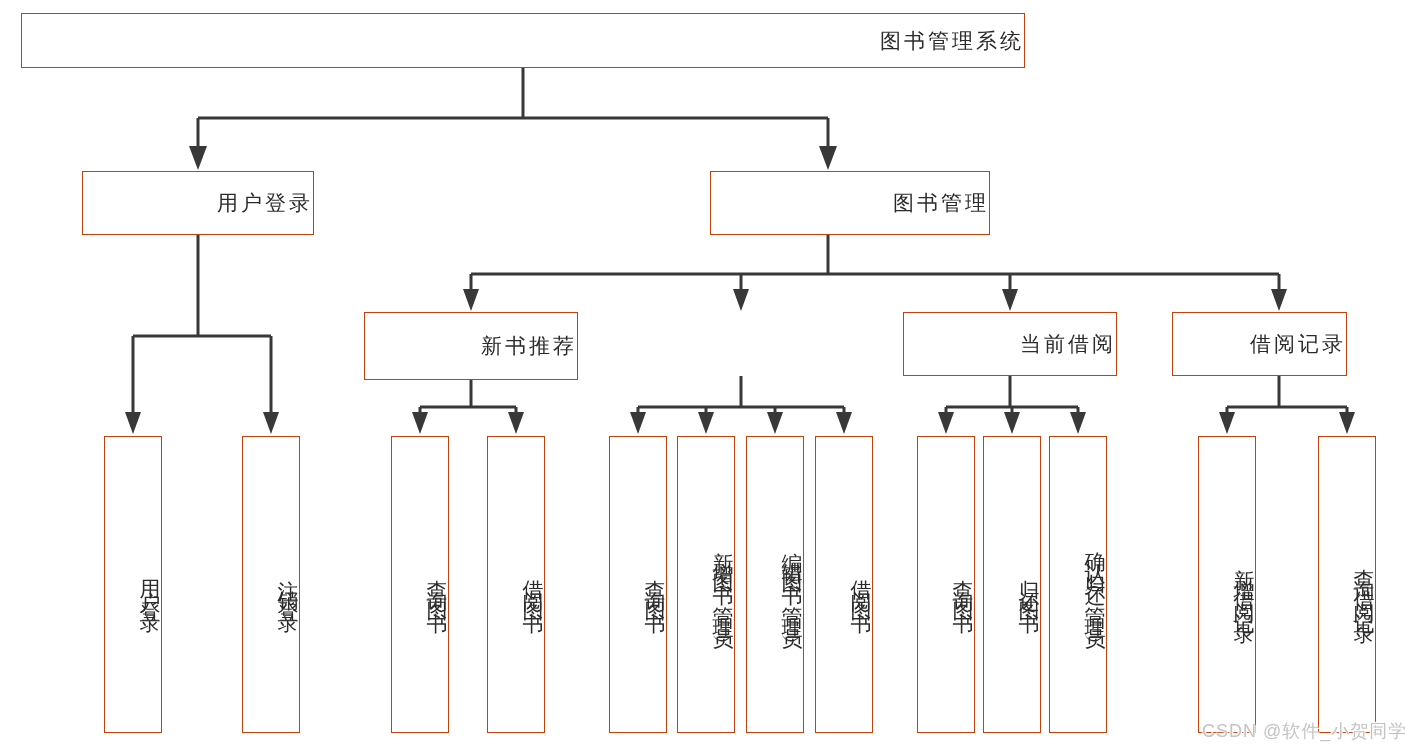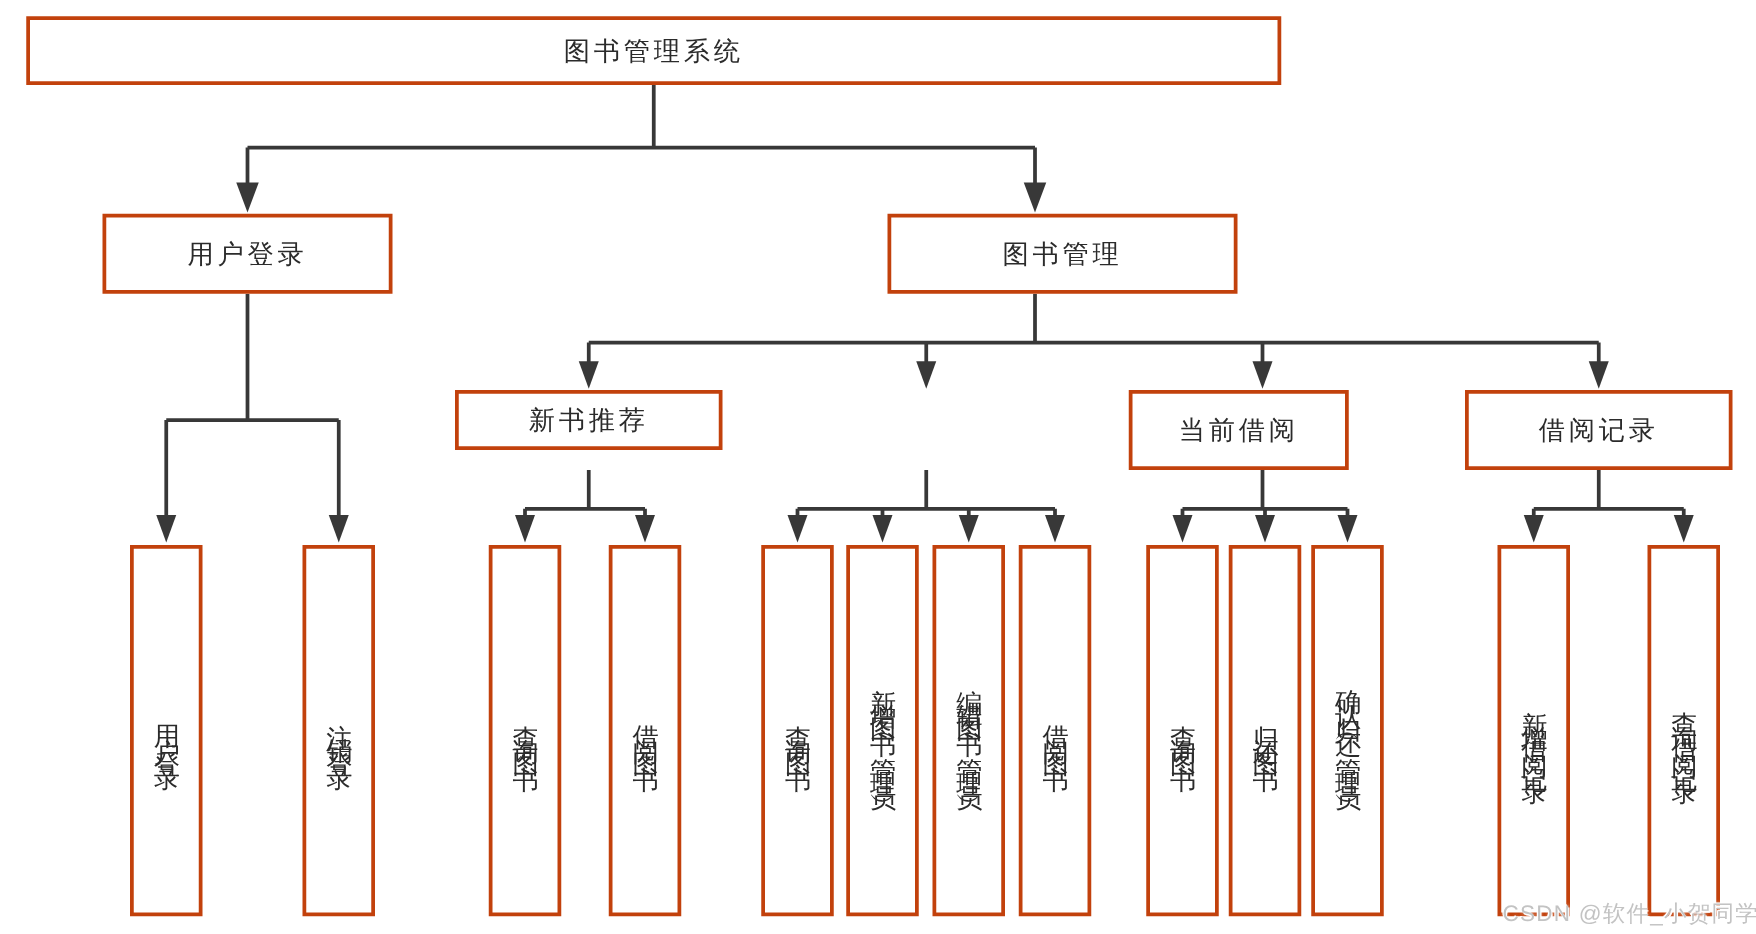--- a/index.html
+++ b/index.html
@@ -9,25 +9,25 @@
     background:#ffffff;
     font-family:"Liberation Sans", sans-serif;
     overflow:hidden;
   }
   .wires{position:absolute;left:0;top:0;}
   .wires .stroke{stroke:#383838;stroke-width:3;fill:none;}
   .wires .head{fill:#383838;stroke:none;}
   .node{
     position:absolute;
     box-sizing:border-box;
-    border:3px solid #c2410c;
+    border:1px solid #c2410c;
     background:#ffffff;
     display:flex;
     align-items:center;
-    justify-content:center;
+    justify-content:flex-end;
     color:#2b2b2b;
     font-size:21px;
     letter-spacing:3px;
     white-space:nowrap;
   }
   .node.v span{
     writing-mode:vertical-rl;
     text-orientation:mixed;
     letter-spacing:11px;
     line-height:1;
@@ -102,27 +102,27 @@
     <span>图书管理系统</span>
   </div>
 
   <div class="node" style="left:82px;top:171px;width:232px;height:64px">
     <span>用户登录</span>
   </div>
   <div class="node" style="left:710px;top:171px;width:280px;height:64px">
     <span>图书管理</span>
   </div>
 
-  <div class="node" style="left:364px;top:312px;width:214px;height:48px">
+  <div class="node" style="left:364px;top:312px;width:214px;height:68px">
     <span>新书推荐</span>
   </div>
-  <div class="node" style="left:903px;top:312px;width:176px;height:64px">
+  <div class="node" style="left:903px;top:312px;width:214px;height:64px">
     <span>当前借阅</span>
   </div>
-  <div class="node" style="left:1172px;top:312px;width:214px;height:64px">
+  <div class="node" style="left:1172px;top:312px;width:175px;height:64px">
     <span>借阅记录</span>
   </div>
 
   <div class="node v" style="left:104px;top:436px;width:58px;height:297px">
     <span>用户登录</span>
   </div>
   <div class="node v" style="left:242px;top:436px;width:58px;height:297px">
     <span>注销登录</span>
   </div>
 

